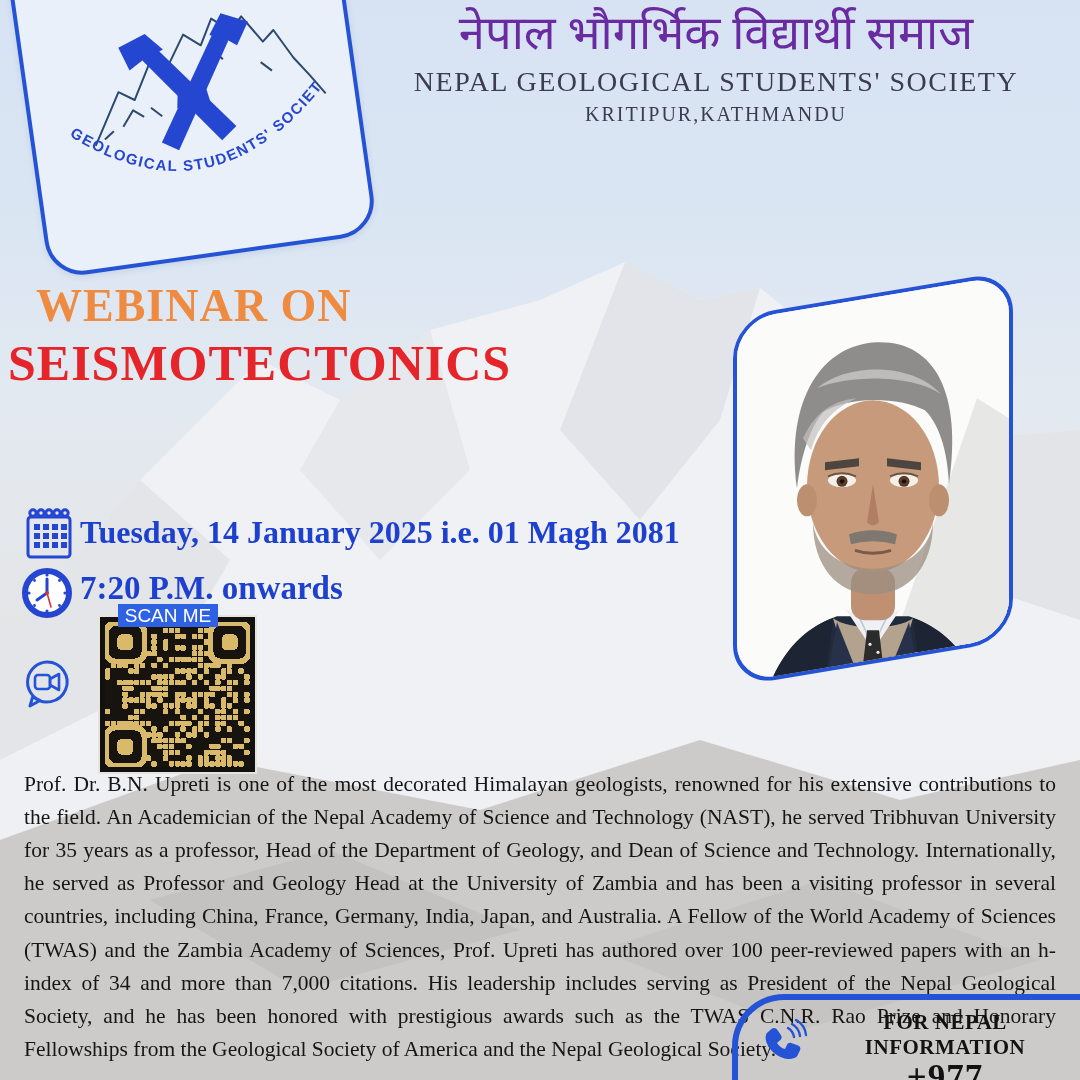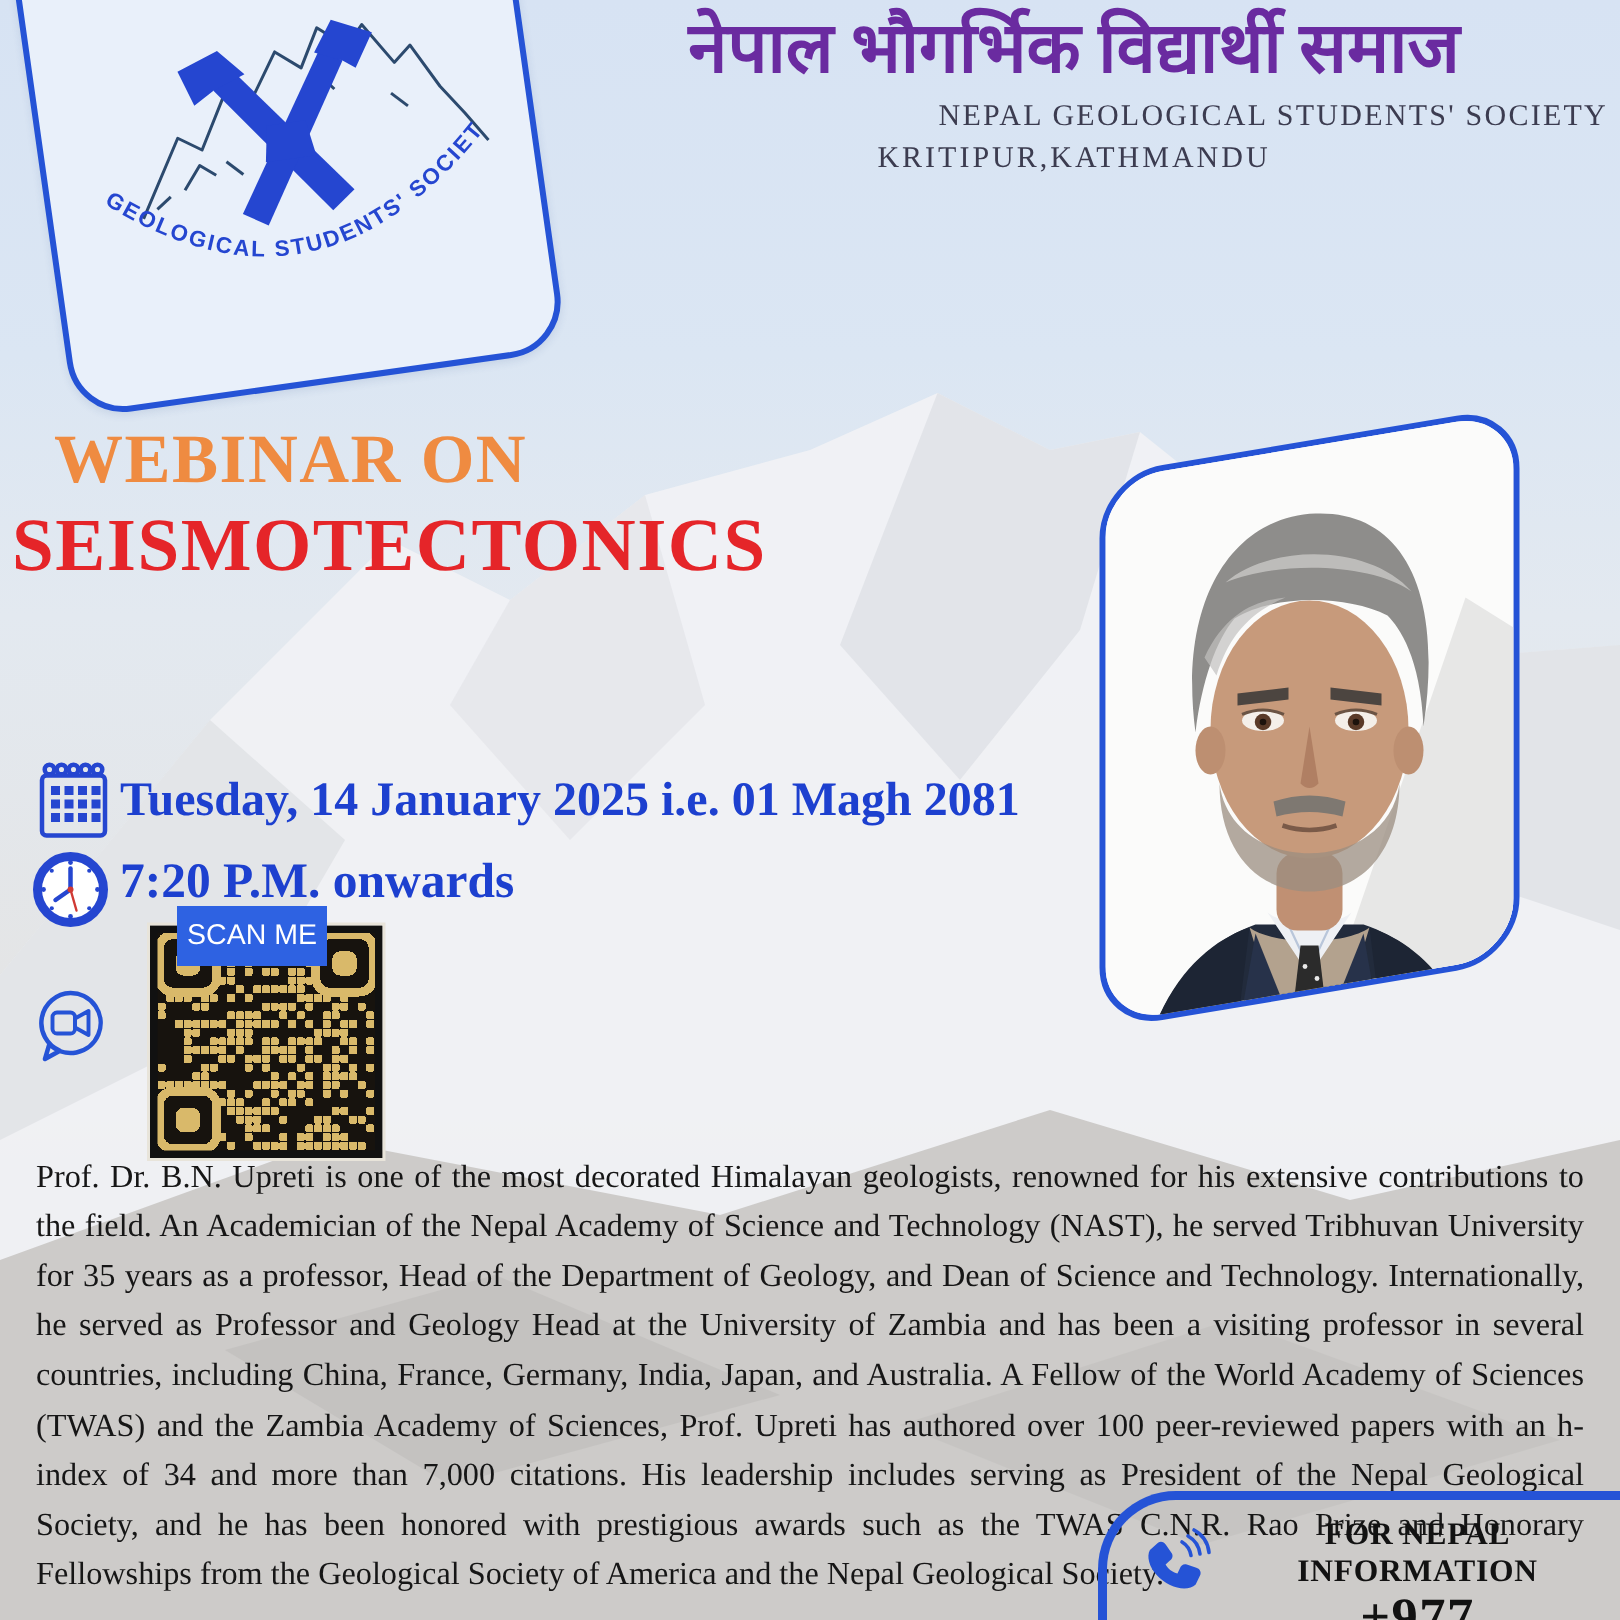--- a/index.html
+++ b/index.html
@@ -14,38 +14,38 @@
   
   .logo-card{
     left:26px;top:-62px;width:324px;height:312px;
     background:#e9f0fa;border:4px solid #2553d6;border-radius:38px;
     transform:rotate(-8deg);transform-origin:50% 50%;
     box-shadow:0 2px 6px rgba(40,70,140,.12);
   }
   .logo-card svg{width:100%;height:100%;}
   
   .header{left:360px;top:6px;width:712px;text-align:center;color:#3e3e52;}
-  .hdr-dev{font-size:47px;font-weight:700;color:#6a2ba0;line-height:1.15;
+  .hdr-dev{font-size:47px;font-weight:400;color:#6a2ba0;line-height:1.15;
            font-family:"Liberation Serif","DejaVu Sans",serif;}
-  .hdr-soc{font-size:20px;letter-spacing:1.5px;margin-top:6px;color:#3c3c50;text-align:right;}
+  .hdr-soc{font-size:28px;letter-spacing:1.5px;margin-top:6px;color:#3c3c50;}
   .hdr-dep{font-size:21px;letter-spacing:1px;margin-top:5px;color:#3c3c50;}
   .hdr-loc{font-size:20px;letter-spacing:2px;margin-top:5px;color:#3c3c50;}
   
   .t1{left:36px;top:279px;font-size:46px;font-weight:700;color:#ef8b41;letter-spacing:1px;font-family:Liberation Serif, serif;}
   .t2{left:8px;top:334px;font-size:50px;font-weight:700;color:#e52529;letter-spacing:1px;}
   .t3{left:133px;top:388px;font-size:45px;font-weight:700;letter-spacing:1px;white-space:nowrap;}
   .t3 .red{color:#e52529;} .t3 .blue{color:#1d3ec9;}
   
   .evt-text{font-weight:700;color:#1d40cf;white-space:nowrap;}
   .date-text{left:80px;top:514px;font-size:32px;}
   .time-text{left:80px;top:570px;font-size:33px;}
   .cal-icon{left:24px;top:505px;}
   .clk-icon{left:20px;top:566px;}
   
-  .scanme{left:118px;top:604px;width:100px;height:40px;background:#2e62e2;color:#fff;
+  .scanme{left:118px;top:604px;width:100px;height:23px;background:#2e62e2;color:#fff;
           font-family:"Liberation Sans",sans-serif;font-size:19px;display:flex;
           align-items:center;justify-content:center;z-index:4;}
   .qr-box{left:100px;top:617px;width:145px;height:145px;background:#17130e;
           border:5px solid #111;outline:2px solid #e8e4da;z-index:3;}
   .qr-box svg{width:100%;height:100%;display:block;}
   .vid-icon{left:22px;top:658px;}
   
   .photo-frame{
     left:733px;top:317px;width:272px;height:362px;
     transform:skewY(-9.5deg);transform-origin:0 0;

